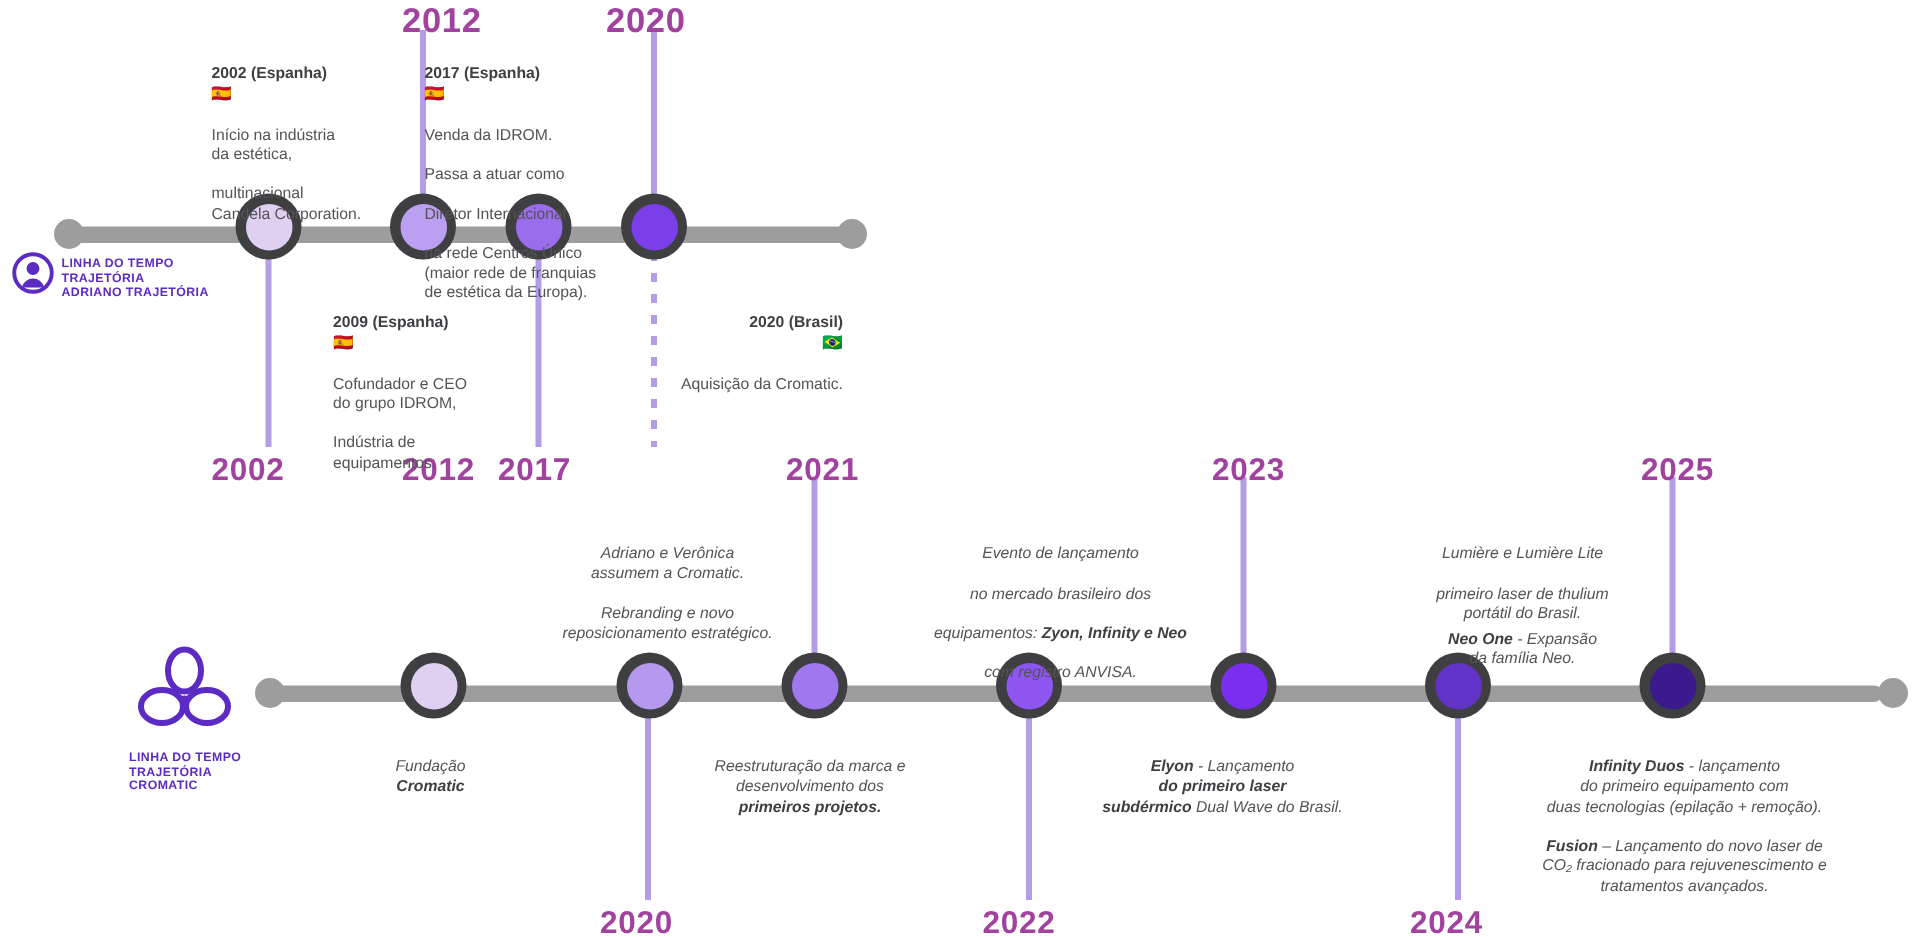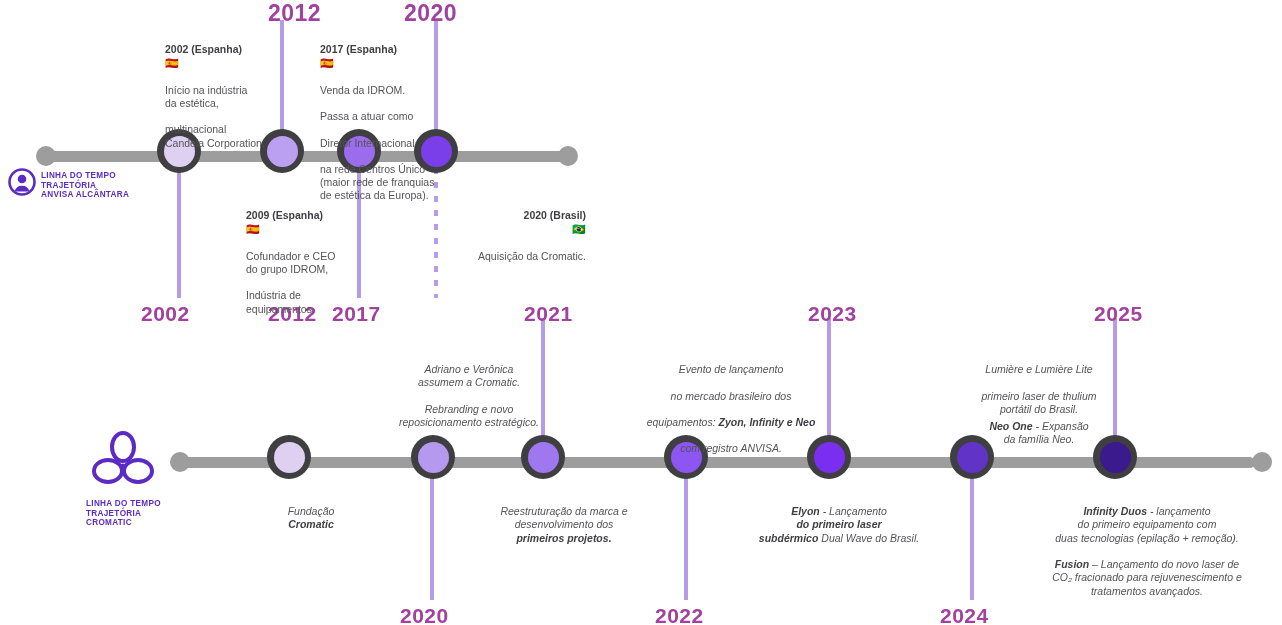--- a/index.html
+++ b/index.html
@@ -65,21 +65,20 @@
   }
   .year.big { font-size: 23px; }
 
   
   .txt {
     position: absolute;
     font-size: 10.5px;
     line-height: 13.2px;
     color: #545458;
     white-space: pre-line;
-    margin-left: 24px;
   }
   .txt.c     { text-align: center; font-style: italic; }
   .txt.l     { text-align: left; }
   .txt b     { font-weight: bold; color: #3f3f43; }
 
   
   .legend { position: absolute; }
   .legend-label {
     font-size: 8.2px;
     font-weight: bold;
@@ -130,21 +129,21 @@
 
   <div class="txt l" style="left:141px; top:30px; width:160px;">
     <div><b>2002 (Espanha)</b>
       <span class="flag">🇪🇸</span></div>
     <div class="bold">Início na indústria
 da estética,</div>
     <div>multinacional
 Candela Corporation.</div>
   </div>
 
-  <div class="txt l" style="left:296px; top:30px; width:190px;">
+  <div class="txt l" style="left:283px; top:30px; width:190px;">
     <div><b>2017 (Espanha)</b>
       <span class="flag">🇪🇸</span></div>
     <div class="bold">Venda da IDROM.</div>
     <div>Passa a atuar como</div>
     <div class="bold">Diretor Internacional</div>
     <div>na rede Centros Único
 (maior rede de franquias
 de estética da Europa).</div>
   </div>
 
@@ -168,21 +167,21 @@
       <span class="avatar-icon">
         <svg width="28" height="28" viewBox="0 0 28 28">
           <circle cx="14" cy="14" r="12.5" fill="none" stroke="#5b2bc4" stroke-width="2.6"></circle>
           <circle cx="14" cy="11" r="4.3" fill="#5b2bc4"></circle>
           <path d="M6.6 23.6a7.6 7.6 0 0 1 14.8 0z" fill="#5b2bc4"></path>
         </svg>
       </span>
       <span style="padding-top:3px;">
         <span class="legend-label" style="display:block;">LINHA DO TEMPO</span>
         <span class="legend-label" style="display:block;">TRAJETÓRIA</span>
-        <span class="legend-label" style="display:block;">ANVISA ALCÂNTARA</span>
+        <span class="legend-label" style="display:block;">ADRIANO TRAJETÓRIA</span>
       </span>
     </div>
   </div>
 
   <div class="rail" style="left:180px; top:457px; width:1075px;"></div>
   <div class="rail-cap" style="left:170px; top:452px;"></div>
   <div class="rail-cap" style="left:1252px; top:452px;"></div>
 
   <div class="stem" style="left:541px; top:318px; height:126px;"></div>
   <div class="stem" style="left:827px; top:318px; height:126px;"></div>

